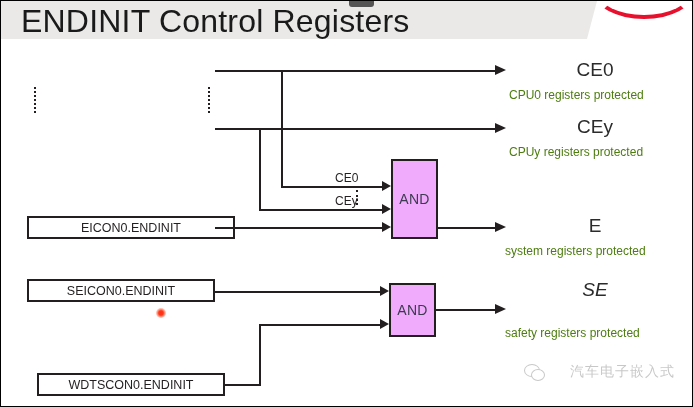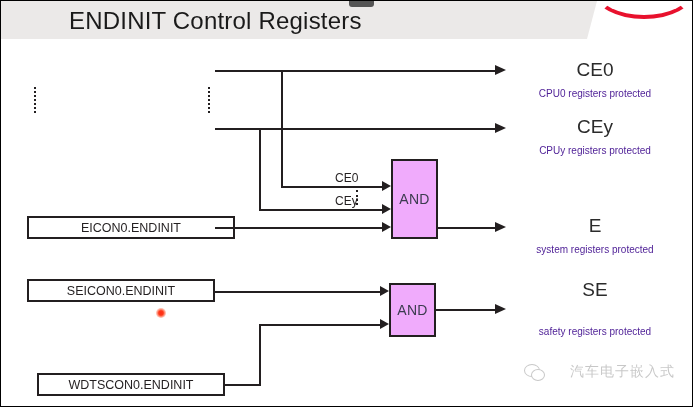--- a/index.html
+++ b/index.html
@@ -28,26 +28,25 @@
   .title-bar-wedge{
     position:absolute;
     left:586px; top:0;
     width:0; height:0;
     border-top:38px solid #ebe9e8;
     border-right:10px solid transparent;
   }
   .slide-title{
     position:absolute;
     left:20px; top:5px;
-    font-size:24px;
+    font-size:32px;
     line-height:30px;
     color:#1a1a1a;
     letter-spacing:.2px;
     white-space:nowrap;
-    margin-left:48px;
   }
   .top-tab{
     position:absolute;
     left:348px; top:-3px;
     width:25px; height:9px;
     background:#545454;
     border-radius:3px;
   }
 
   
@@ -143,24 +142,24 @@
 
   .out-title{
     position:absolute;
     font-size:19px;
     color:#2b2b2b;
     white-space:nowrap;
     text-align:center;
   }
   .out-sub{
     position:absolute;
-    font-size:10px;
-    color:#4c1d95;
-    white-space:nowrap;
-    text-align:center;
+    font-size:12px;
+    color:#4d7c0f;
+    white-space:nowrap;
+    text-align:left;
   }
 
   
   .laser{
     position:absolute;
     left:155px; top:307px;
     width:10px; height:10px;
     border-radius:50%;
     background:radial-gradient(circle,#ff2b14 0%,#ff3a1a 32%,rgba(255,120,90,.55) 60%,rgba(255,160,140,0) 100%);
   }
@@ -264,21 +263,21 @@
 
   <div class="out-title" style="left:508px; top:58px;  width:172px;">CE0</div>
   <div class="out-sub" style="left:508px; top:87px;  width:172px;">CPU0 registers protected</div>
 
   <div class="out-title" style="left:508px; top:115px; width:172px;">CEy</div>
   <div class="out-sub" style="left:508px; top:144px; width:172px;">CPUy registers protected</div>
 
   <div class="out-title" style="left:508px; top:214px; width:172px;">E</div>
   <div class="out-sub" style="left:504px; top:243px; width:180px;">system registers protected</div>
 
-  <div class="out-title" style="left:508px; top:278px; width:172px;">SE</div>
+  <div class="out-title" style="left:508px; top:278px; width:172px;font-style:italic;">SE</div>
   <div class="out-sub" style="left:504px; top:325px; width:180px;">safety registers protected</div>
 
   <div class="laser"></div>
 
   <div class="watermark">
     <div class="wm-logo">
       <div class="b1"></div>
         <div class="b2"></div>
     </div>
     <div class="wm-text">汽车电子嵌入式</div>

